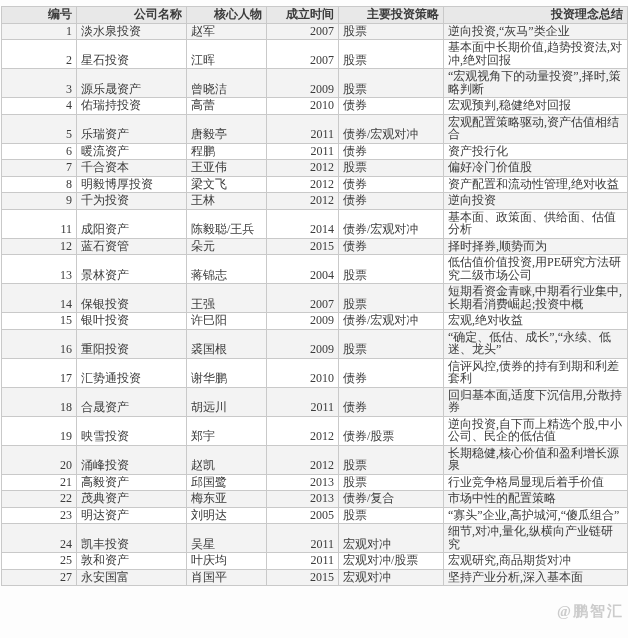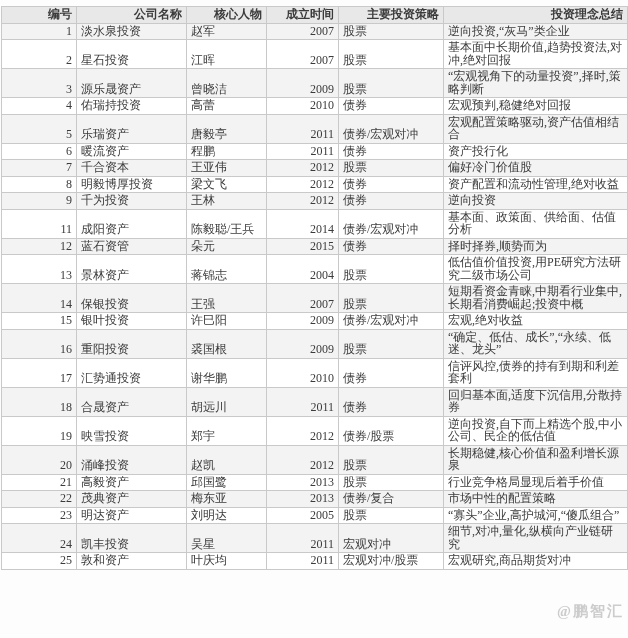--- a/index.html
+++ b/index.html
@@ -294,16 +294,24 @@
   <tr>
     <td class="c-no">25</td>
     <td class="c-company">敦和资产</td>
     <td class="c-person">叶庆均</td>
     <td class="c-year">2011</td>
     <td class="c-strategy">宏观对冲/股票</td>
     <td class="c-summary">宏观研究,商品期货对冲</td>
   </tr>
 
 
+  <tr>
+    <td class="c-no">27</td>
+    <td class="c-company">永安国富</td>
+    <td class="c-person">肖国平</td>
+    <td class="c-year">2015</td>
+    <td class="c-strategy">宏观对冲</td>
+    <td class="c-summary">坚持产业分析,深入基本面</td>
+  </tr>
 </tbody>
   </table>
   <div class="watermark">@鹏智汇</div>
 </div>
 
 </body></html>

